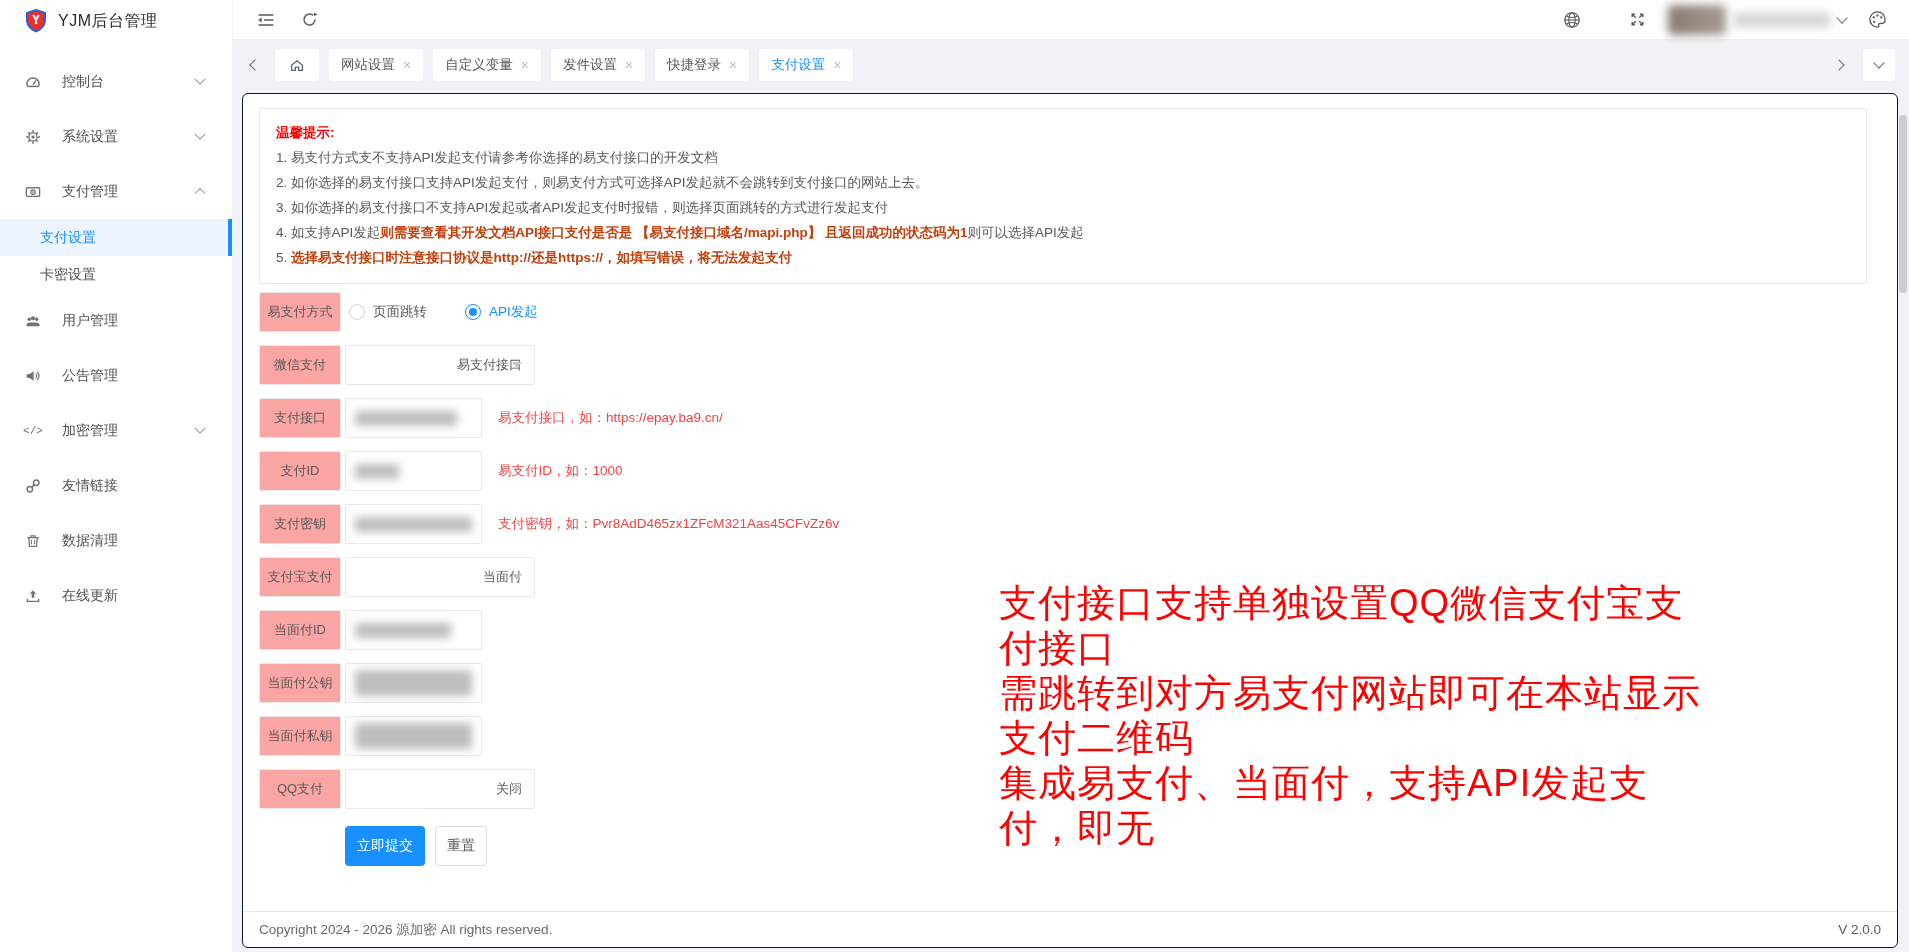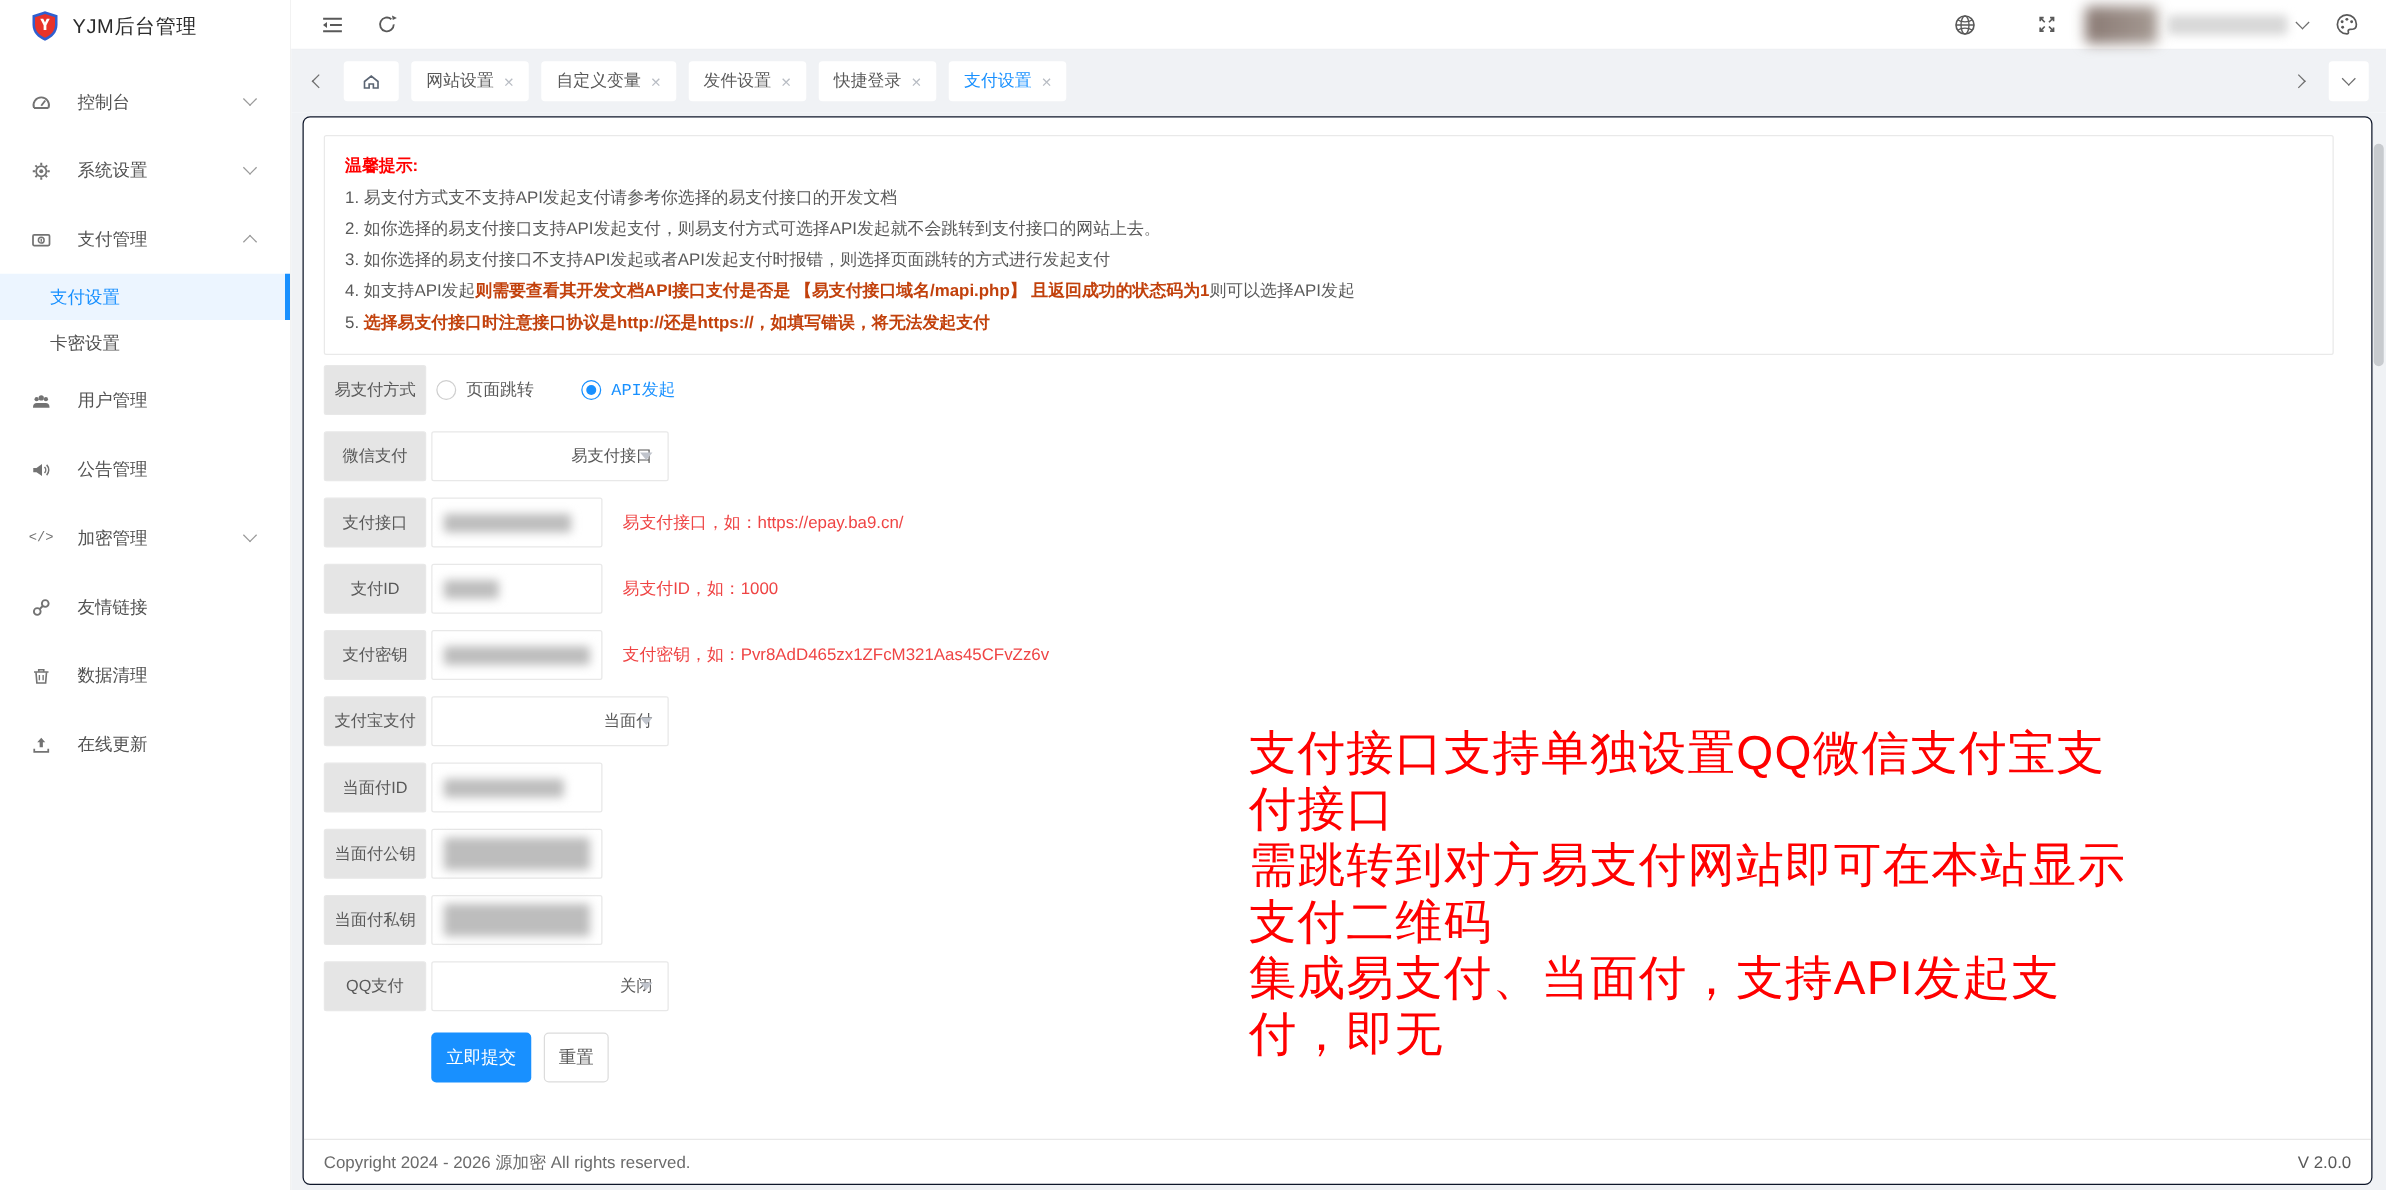--- a/index.html
+++ b/index.html
@@ -49,30 +49,30 @@
   .content-body { flex:1; background:#f0f2f5; padding:3px 11px 4px 9px; min-height:0; }
   .card { background:#fff; border:1px solid #0f172a; border-radius:6px; height:100%; display:flex; flex-direction:column; position:relative; overflow:hidden; }
   .card-content { flex:1; padding:14px 30px 0 16px; overflow:hidden; }
 
   .notice { border:1px solid #e9e9e9; border-radius:2px; padding:11px 16px 13px 16px; font-size:13.5px; line-height:25px; color:#595959; }
   .notice-title { color:#ff0000; font-weight:bold; }
   .red-bold { color:#c2410c; font-weight:bold; }
 
   .pay-form { margin-top:8px; }
   .form-row { display:flex; align-items:stretch; height:40px; margin-bottom:13px; }
-  .flabel { width:82px; flex-shrink:0; border:1px solid #e8e8e8; border-radius:2px; background:#e5e5e5; display:flex; align-items:center; justify-content:center; font-size:13px; color:#595959; margin-right:4px; }
+  .flabel { width:82px; flex-shrink:0; border:1px solid #e8e8e8; border-radius:2px; background:#fca5a5; display:flex; align-items:center; justify-content:center; font-size:13px; color:#595959; margin-right:4px; }
   .fcontrol { display:flex; align-items:center; }
   .fselect { width:190px; border:1px solid #e8e8e8; border-radius:2px; display:flex; align-items:center; padding:0 12px; font-size:13px; color:#595959; position:relative; cursor:pointer;justify-content:flex-end; }
   .select-caret { position:absolute; right:12px; width:0; height:0; border-left:5px solid transparent; border-right:5px solid transparent; border-top:6px solid #c0c4cc; }
   .finput { width:137px; border:1px solid #e8e8e8; border-radius:2px; display:flex; align-items:center; padding:0 9px; cursor:text; }
   .blur-val { height:15px; background:#bdbdbd; border-radius:2px; filter:blur(4px); }
   .blur-tall { height:26px; }
   .fhint { margin-left:16px; display:flex; align-items:center; font-size:13.5px; color:#ef4444; }
 
-  .radio-group { display:flex; align-items:center; margin-left:4px;font-family:Liberation Mono, monospace; }
+  .radio-group { display:flex; align-items:center; margin-left:4px; }
   .radio { display:flex; align-items:center; margin-right:38px; font-size:13.5px; color:#595959; cursor:pointer; }
   .radio-circle { width:16px; height:16px; border-radius:50%; border:1px solid #cfcfcf; margin-right:8px; display:flex; align-items:center; justify-content:center; background:#fff; }
   .radio.selected .radio-circle { border-color:#1890ff; }
   .radio.selected { color:#1890ff; }
   .radio-dot { width:8px; height:8px; border-radius:50%; background:#1890ff; }
 
   .btn-row { margin-left:86px; margin-top:17px; display:flex; }
   .btn-primary { height:40px; padding:0 12px; background:#1890ff; color:#fff; font-size:14px; border:none; border-radius:4px; cursor:pointer; }
   .btn-default { height:40px; padding:5px 11px; background:#fff; color:#595959; font-size:14px; border:1px solid #dcdcdc; border-radius:4px; margin-left:10px; cursor:pointer; }
 

